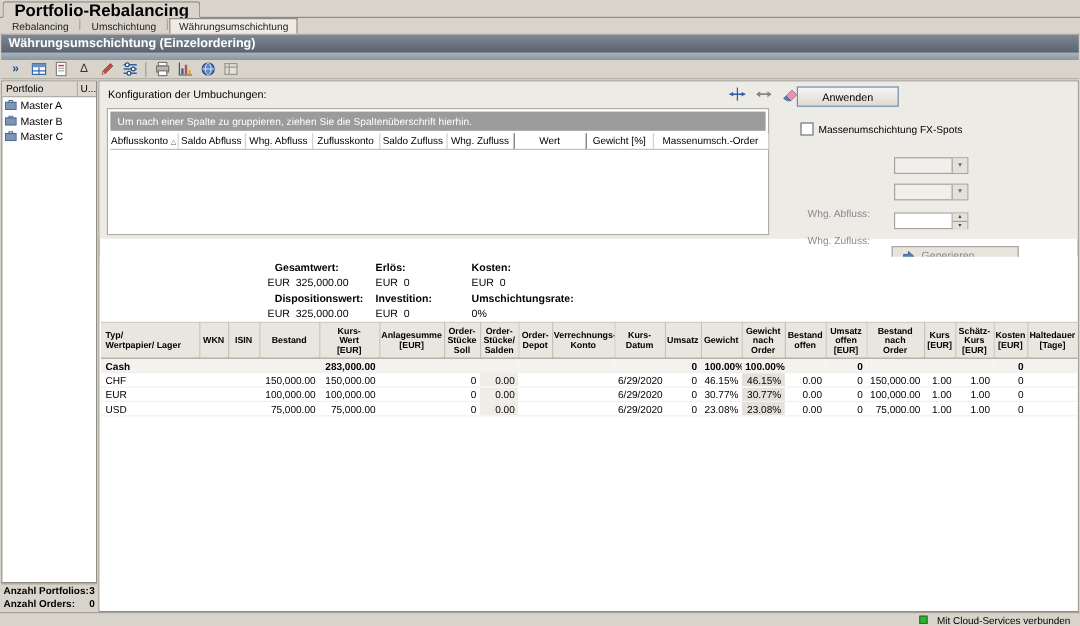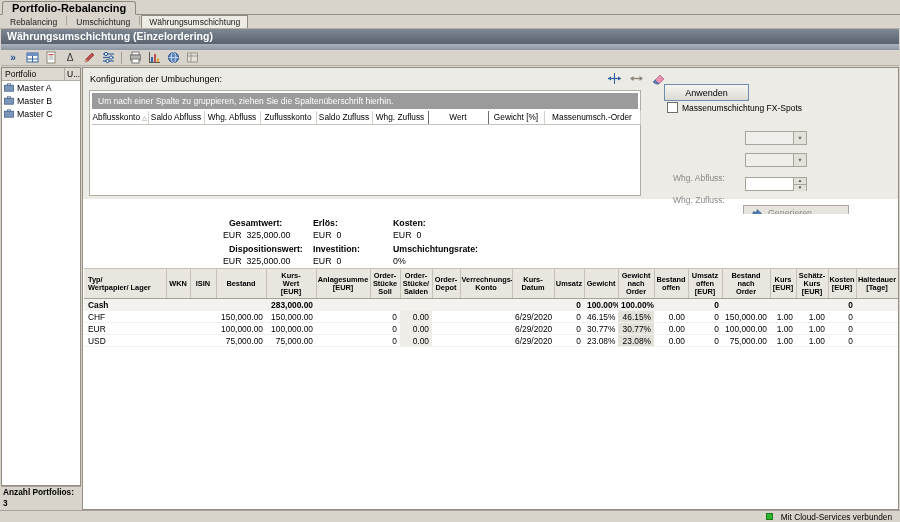--- a/index.html
+++ b/index.html
@@ -5,21 +5,21 @@
   * { box-sizing: border-box; margin: 0; padding: 0; }
   html,body { width:900px; height:522px; }
   body {
     font-family:"Liberation Sans", sans-serif;
     background:#d8d4cb; color:#000; position:relative; overflow:hidden; font-size:9px;
   }
   
   #wintabbar { position:absolute; left:0; top:0; width:900px; height:15px; border-bottom:1px solid #938e84; }
   .wintab { position:absolute; left:2px; top:1px; height:14px; padding:0 9px; background:#d8d4cb;
     border:1px solid #8f8a80; border-bottom:1px solid #d8d4cb; border-radius:3px 3px 0 0;
-    font-weight:bold; font-size:11px; line-height:13px; }
+    font-weight:bold; font-size:14px; line-height:13px; }
   #subtabbar { position:absolute; left:0; top:15px; width:900px; height:14px; display:flex; align-items:flex-end;
     border-bottom:1px solid #b6b1a7; padding-left:2px; }
   .subtab { font-size:8.5px; padding:1px 7px 2px; height:13px; line-height:11px; color:#222; border:1px solid transparent; }
   .subtab.active { background:#edebe4; border:1px solid #8f8a80; border-bottom:none; font-weight:normal; }
   .subtab-sep { width:1px; height:9px; background:#a9a49a; margin:0 1px 3px; }
   #titlebar { position:absolute; left:1px; top:29px; width:898px; height:15px;
     background:linear-gradient(#7d8894,#59636f); color:#fff; font-weight:bold; font-size:10.5px; line-height:15px; padding-left:6px; }
   #titleband { position:absolute; left:1px; top:44px; width:898px; height:6px; background:linear-gradient(#aab3bd,#8a95a1); }
   #toolbar { position:absolute; left:1px; top:50px; width:898px; height:16px; background:#d8d4cb;
     border-bottom:1px solid #b6b1a7; display:flex; align-items:center; gap:1px; padding-left:3px; }
@@ -29,28 +29,28 @@
   .ti.dark { color:#333; font-weight:normal; }
   .tsep { width:1px; height:12px; background:#a29d93; margin:0 3px; }
   
   #sidebar { position:absolute; left:1px; top:67px; width:80px; height:419px; background:#fff; border:1px solid #938e84; }
   .sb-head { display:flex; height:13px; background:#ddd9d1; border-bottom:1px solid #b1ada4; font-size:8.5px; }
   .sb-c1 { flex:1; border-right:1px solid #b1ada4; padding:1px 3px; }
   .sb-c2 { width:15px; padding:1px 2px; }
   .sb-item { height:13px; display:flex; align-items:center; gap:3px; padding-left:2px; font-size:8.8px; white-space:nowrap; }
   #sb-footer { position:absolute; left:1px; top:486px; width:80px; height:24px; background:#d8d4cb; border-top:1px solid #a7a299;
     font-size:8.3px; font-weight:bold; }
-  .sbf-row { display:flex; justify-content:space-between; padding:0 2px; line-height:11px;flex-direction:column; }
+  .sbf-row { display:flex; justify-content:space-between; padding:0 2px; line-height:11px; }
   
   #content { position:absolute; left:82px; top:67px; width:817px; height:443px; background:#fff; border:1px solid #938e84; }
   #configArea { position:absolute; left:0; top:0; width:100%; height:131px; background:#edebe6; }
   .cfg-title { position:absolute; left:7px; top:6px; font-size:9px; }
   .cfg-icons { position:absolute; left:522px; top:3px; display:flex; gap:4px; align-items:center; }
   .btn { font-size:9px; height:17px; background:linear-gradient(#f7f6f4,#dddad3); border:1px solid #6f8cad; padding:0 14px; cursor:pointer; }
-  #applyBtn { position:absolute; left:581px; top:16px; width:85px; }
+  #applyBtn { position:absolute; left:581px; top:4px; width:85px; }
   
   #grid { position:absolute; left:6px; top:22px; width:552px; height:106px; background:#fff; border:1px solid #b1ada4; }
   .hint { margin:2px; height:16px; background:#9b9b9b; color:#fff; font-size:8.5px; line-height:16px; padding-left:6px; white-space:nowrap; overflow:hidden; }
   #grid table { border-collapse:collapse; table-layout:fixed; width:548px; margin-left:2px; }
   #grid th { font-weight:normal; font-size:8.3px; height:13px; border-right:1px solid #d4d1ca; border-bottom:1px solid #c6c2ba; text-align:center; overflow:hidden; white-space:nowrap; }
   #grid th.dark { border-right:1px solid #6e6e6e; }
   .grid-empty { height:58px; display:flex; align-items:center; justify-content:center; color:#7a7a7a; font-size:8.8px; }
   
   #fxPanel { position:absolute; left:570px; top:22px; right:4px; bottom:0; }
   .cbrow { position:absolute; left:14px; top:12px; display:flex; align-items:center; gap:4px; font-size:8.5px; }

